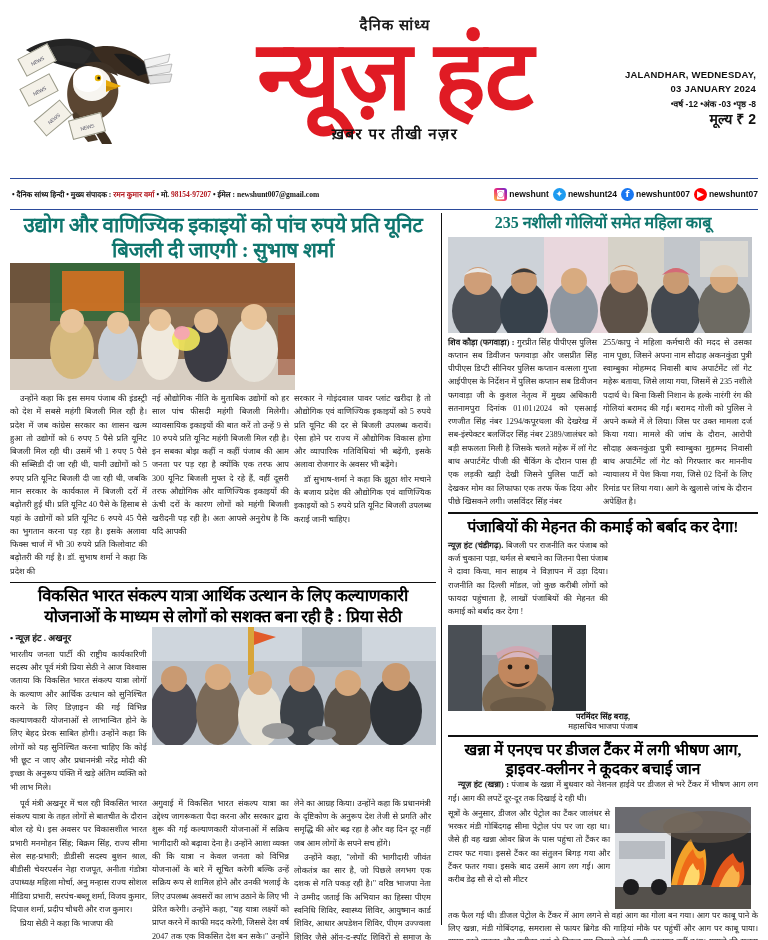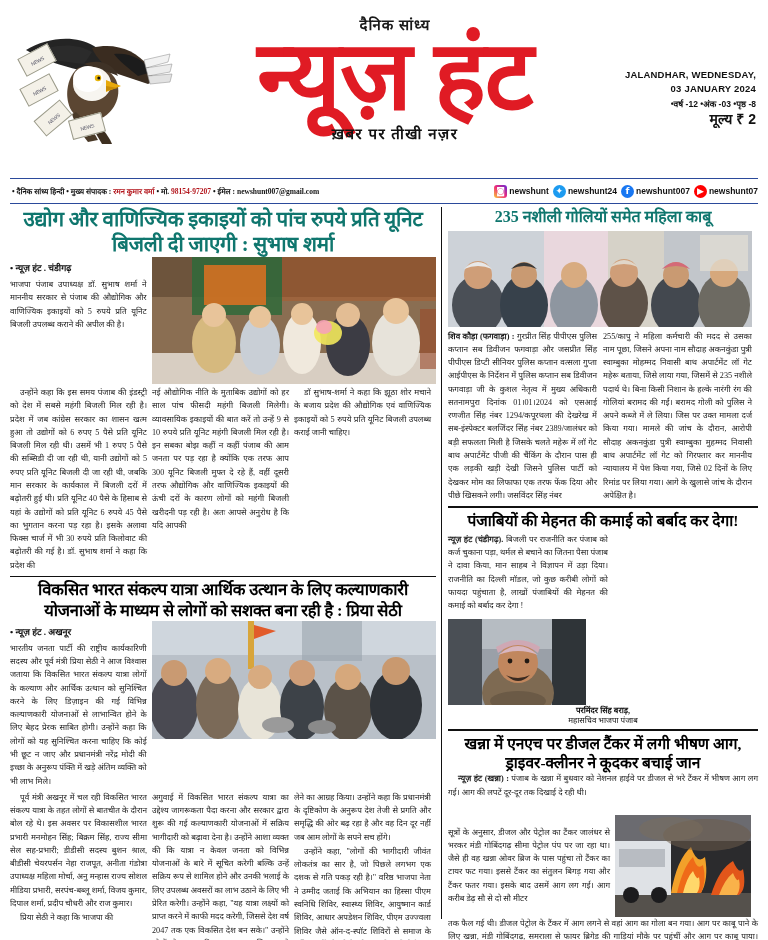--- a/index.html
+++ b/index.html
@@ -44,21 +44,21 @@
     position: absolute; right: 2px; top: 62px; width: 150px;
     text-align: right; font-family: "Liberation Sans", sans-serif;
   }
   .mr-line1, .mr-line2 {
     font-size: 9.5px; font-weight: bold; color: #111; letter-spacing: 0.2px;
     line-height: 1.45;
   }
   .mr-line3 { font-size: 8.5px; font-weight: bold; color: #111; margin-top: 2px; }
   .mr-line4 { font-size: 14px; font-weight: bold; color: #111; }
   .contact-bar {
-    height: 26px; display: flex; align-items: center;
+    height: 32px; display: flex; align-items: center;
     border-top: 1px solid #2b4a9b; border-bottom: 1px solid #2b4a9b;
     background: #fff;
     gap: 12px;
   }
   .contact-left {
     font-size: 7.5px; font-weight: bold; color: #111;
     font-family: "Liberation Serif", serif; white-space: nowrap;
     padding-left: 2px;
   }
   .contact-left .em { color: #b3161d; }
@@ -246,26 +246,20 @@
     </div>
   </div>
 
   <div class="body-grid">
 
     <div class="col-main">
 
       <div>
         <div class="hl-xl">उद्योग और वाणिज्यिक इकाइयों को पांच रुपये प्रति यूनिट बिजली दी जाएगी : सुभाष शर्मा</div>
         <div class="a1-top">
-          <div class="a1-col1">
-            <div class="byline">• न्यूज़ हंट . चंडीगढ़</div>
-            <div class="bt">
-                <p>भाजपा पंजाब उपाध्यक्ष डॉ. सुभाष शर्मा ने माननीय सरकार से पंजाब की औद्योगिक और वाणिज्यिक इकाइयों को 5 रुपये प्रति यूनिट बिजली उपलब्ध कराने की अपील की है।</p>
-              </div>
-          </div>
           <div class="photo a1-photo ph-grad-room">
             <svg width="285" height="127" viewBox="0 0 285 127">
               <rect width="285" height="127" fill="#8a6e52"></rect>
               <rect y="0" width="285" height="40" fill="#6d543c"></rect>
               <rect x="40" y="0" width="90" height="58" fill="#2f6a3a" opacity="0.85"></rect>
               <rect x="52" y="8" width="62" height="40" fill="#e8721f" opacity="0.8"></rect>
               <rect x="130" y="0" width="155" height="44" fill="#b05a2a" opacity="0.5"></rect>
               <rect y="96" width="285" height="31" fill="#d8cec2"></rect>
               <ellipse cx="62" cy="86" rx="22" ry="30" fill="#d6b97e"></ellipse>
               <circle cx="62" cy="58" r="12" fill="#e8c49a"></circle>
@@ -284,20 +278,21 @@
           </div>
         </div>
         <div class="a1-lower">
           <div class="a1-c bt">
             <p class="ind">उन्होंने कहा कि इस समय पंजाब की इंडस्ट्री को देश में सबसे महंगी बिजली मिल रही है। प्रदेश में जब कांग्रेस सरकार का शासन खत्म हुआ तो उद्योगों को 6 रुपए 5 पैसे प्रति यूनिट बिजली मिल रही थी। उसमें भी 1 रुपए 5 पैसे की सब्सिडी दी जा रही थी, यानी उद्योगों को 5 रुपए प्रति यूनिट बिजली दी जा रही थी, जबकि मान सरकार के कार्यकाल में बिजली दरों में बढ़ोतरी हुई थी। प्रति यूनिट 40 पैसे के हिसाब से यहां के उद्योगों को प्रति यूनिट 6 रुपये 45 पैसे का भुगतान करना पड़ रहा है। इसके अलावा फिक्स चार्ज में भी 30 रुपये प्रति किलोवाट की बढ़ोतरी की गई है। डॉ. सुभाष शर्मा ने कहा कि प्रदेश की</p>
           </div>
           <div class="a1-c bt">
             <p>नई औद्योगिक नीति के मुताबिक उद्योगों को हर साल पांच फीसदी महंगी बिजली मिलेगी। व्यावसायिक इकाइयों की बात करें तो उन्हें 9 से 10 रुपये प्रति यूनिट महंगी बिजली मिल रही है। इन सबका बोझ कहीं न कहीं पंजाब की आम जनता पर पड़ रहा है क्योंकि एक तरफ आप 300 यूनिट बिजली मुफ्त दे रहे हैं, वहीं दूसरी तरफ औद्योगिक और वाणिज्यिक इकाइयों की ऊंची दरों के कारण लोगों को महंगी बिजली खरीदनी पड़ रही है। अतः आपसे अनुरोध है कि यदि आपकी</p>
           </div>
           <div class="a1-c bt">
+            <p>सरकार ने गोइंदवाल पावर प्लांट खरीदा है तो औद्योगिक एवं वाणिज्यिक इकाइयों को 5 रुपये प्रति यूनिट की दर से बिजली उपलब्ध करायें। ऐसा होने पर राज्य में औद्योगिक विकास होगा और व्यापारिक गतिविधियां भी बढ़ेंगी, इसके अलावा रोजगार के अवसर भी बढ़ेंगे।</p>
             <p class="ind">डॉ सुभाष-शर्मा ने कहा कि झूठा शोर मचाने के बजाय प्रदेश की औद्योगिक एवं वाणिज्यिक इकाइयों को 5 रुपये प्रति यूनिट बिजली उपलब्ध कराई जानी चाहिए।</p>
           </div>
         </div>
       </div>
 
       <div class="hrule"></div>
 
       <div>
         <div class="hl-lg">विकसित भारत संकल्प यात्रा आर्थिक उत्थान के लिए कल्याणकारी योजनाओं के माध्यम से लोगों को सशक्त बना रही है : प्रिया सेठी</div>
         <div class="a2-top">
@@ -420,21 +415,21 @@
         </div>
       </div>
 
       <div class="hrule"></div>
 
       <div>
         <div class="hl-sm">खन्ना में एनएच पर डीजल टैंकर में लगी भीषण आग, ड्राइवर-क्लीनर ने कूदकर बचाई जान</div>
         <div class="bt" style="">
           <p style="text-indent:10px;"><b>न्यूज़ हंट (खन्ना) :</b><span> पंजाब के खन्ना में बुधवार को नेशनल हाईवे पर डीजल से भरे टैंकर में भीषण आग लग गई। आग की लपटें दूर-दूर तक दिखाई दे रही थी।</span></p>
         </div>
-        <div class="r3-cols" style="margin-top:16px;align-items:center;">
+        <div class="r3-cols" style="margin-top:2px;">
           <div class="r3-c1 bt">
             <p>सूत्रों के अनुसार, डीजल और पेट्रोल का टैंकर जालंधर से भरकर मंडी गोबिंदगढ़ सीमा पेट्रोल पंप पर जा रहा था। जैसे ही वह खन्ना ओवर ब्रिज के पास पहुंचा तो टैंकर का टायर फट गया। इससे टैंकर का संतुलन बिगड़ गया और टैंकर फतर गया। इसके बाद उसमें आग लग गई। आग करीब डेढ़ सौ से दो सौ मीटर</p>
           </div>
           <div class="photo r3-photo ph-fire">
             <svg width="136" height="102" viewBox="0 0 136 102">
               <rect width="136" height="102" fill="#2b2b2d"></rect>
               <rect y="0" width="136" height="26" fill="#6b6b70"></rect>
               <rect y="78" width="136" height="24" fill="#55514c"></rect>
               <rect x="0" y="26" width="56" height="54" fill="#dfe2e6"></rect>
               <rect x="4" y="34" width="46" height="18" fill="#b8bcc2"></rect>

